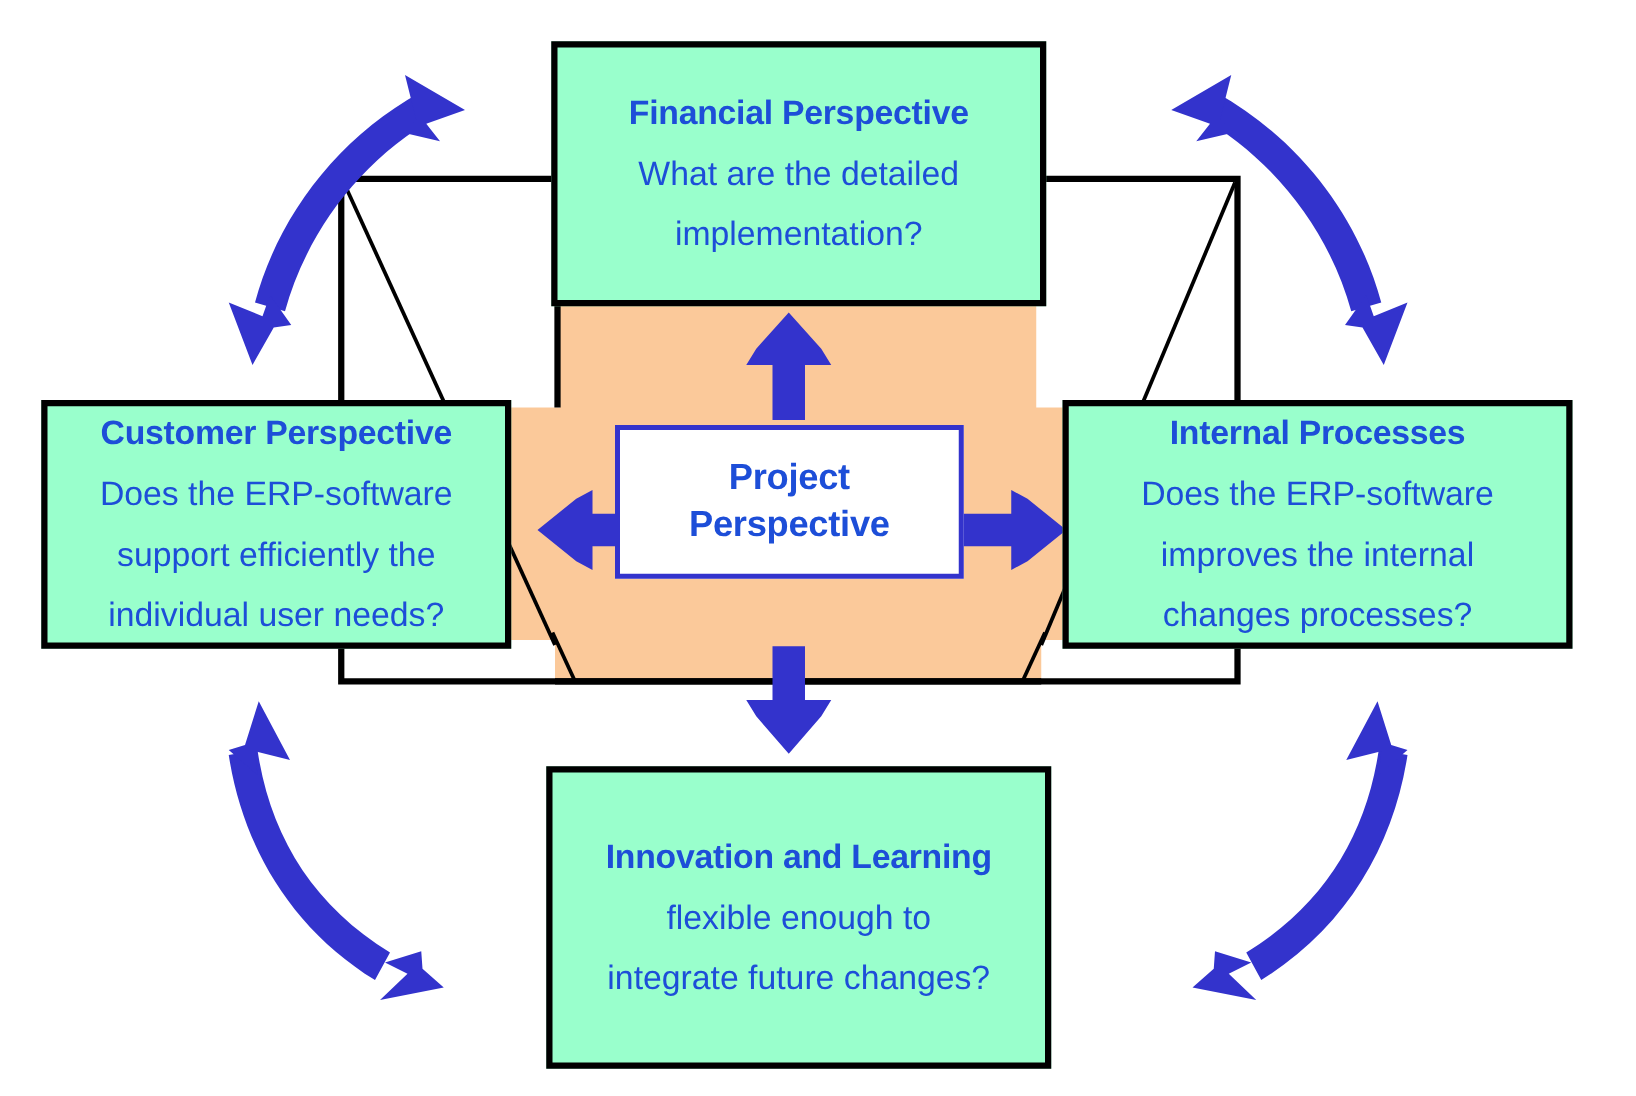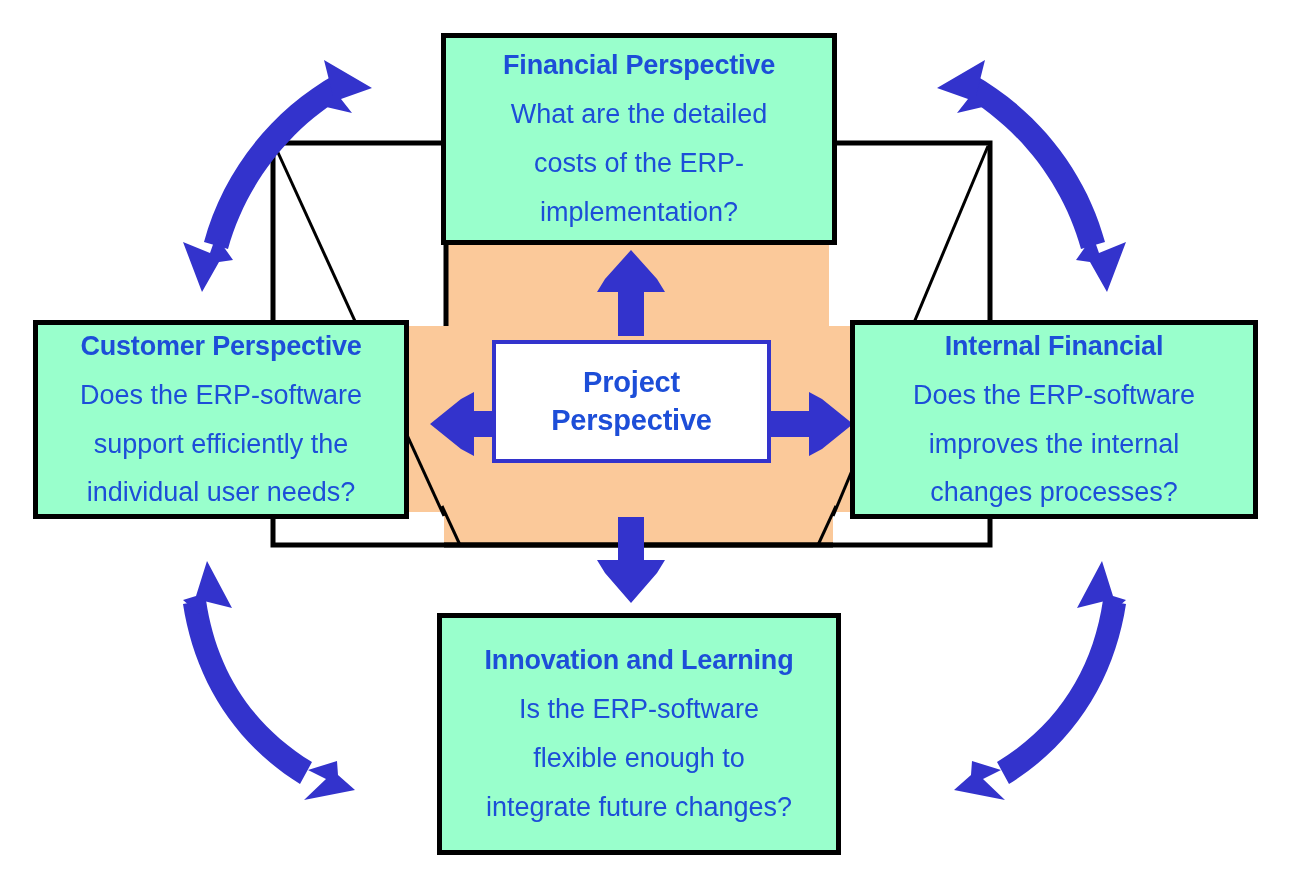--- a/index.html
+++ b/index.html
@@ -192,41 +192,39 @@
                  C 1077,742 1115,676 1126,604 Z"></path>
         <path d="M 1102,561 L 1077,608 L 1105,601 L 1103,620 L 1126,600 L 1113,596 Z"></path>
         <path d="M 954,790 L 1005,800 L 983,779 L 1001,770 L 972,761 L 971,775 Z"></path>
       </g>
     </g>
   </svg>
 
   <div class="box" id="box-financial">
     <div class="title">Financial Perspective</div>
     <div class="body">What are the detailed</div>
-    <div class="body">costs of the ERP-</div>
     <div class="body">implementation?</div>
   </div>
 
   <div class="box" id="box-customer">
     <div class="title">Customer Perspective</div>
     <div class="body">Does the ERP-software</div>
     <div class="body">support efficiently the</div>
     <div class="body">individual user needs?</div>
   </div>
 
   <div class="box" id="box-internal">
-    <div class="title">Internal Financial</div>
+    <div class="title">Internal Processes</div>
     <div class="body">Does the ERP-software</div>
     <div class="body">improves the internal</div>
     <div class="body">changes processes?</div>
   </div>
 
   <div class="box" id="box-innovation">
     <div class="title">Innovation and Learning</div>
-    <div class="body">Is the ERP-software</div>
     <div class="body">flexible enough to</div>
     <div class="body">integrate future changes?</div>
   </div>
 
   <div class="box" id="box-center">
     <div class="title">Project</div>
     <div class="title">Perspective</div>
   </div>
 
 </div>

